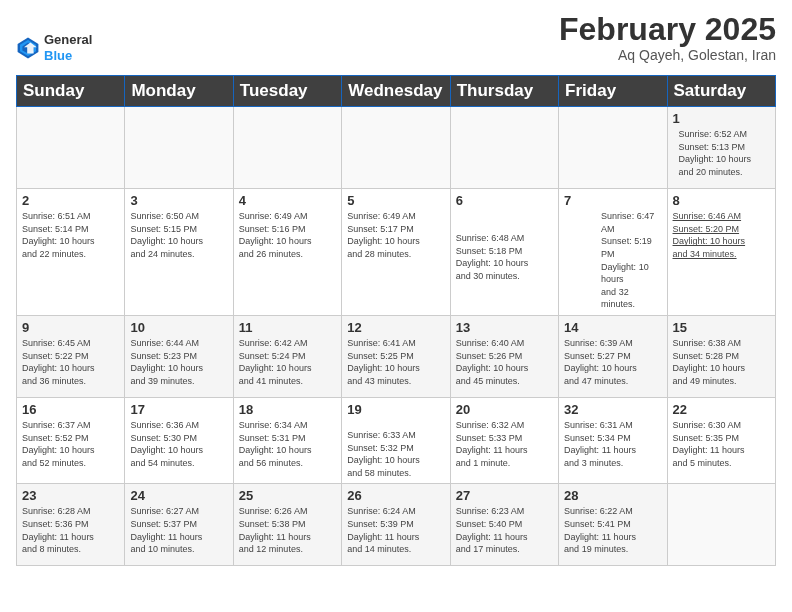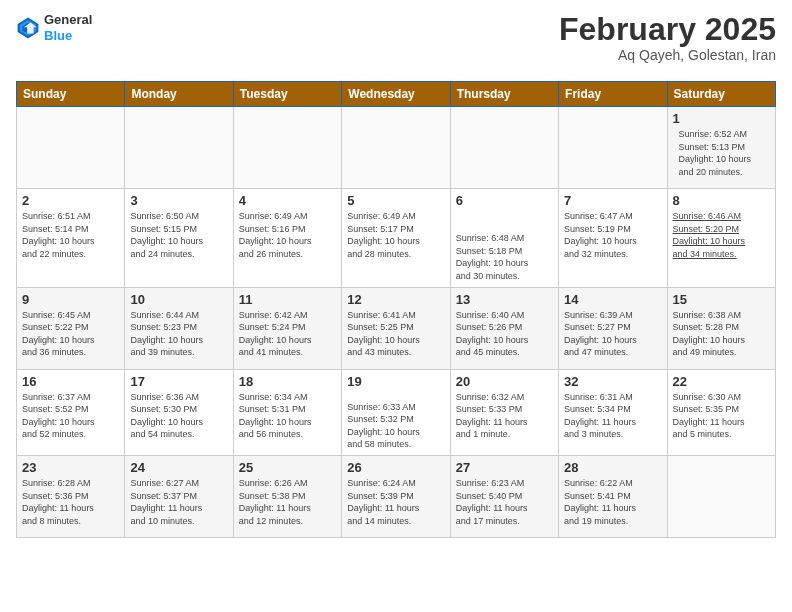--- a/index.html
+++ b/index.html
@@ -10,23 +10,23 @@
       height: 612px;
       overflow: hidden;
     }
     .page {
       width: 792px;
       height: 612px;
       padding: 12px 16px;
     }
     .header {
       display: flex;
-      align-items: flex-start;
+      align-items: flex-end;
       justify-content: space-between;
-      margin-bottom: 18px;
+      margin-bottom: 12px;
     }
     .logo {
       display: flex;
       align-items: center;
       gap: 4px;
     }
     .logo-text {
       display: flex;
       flex-direction: column;
       font-size: 13px;
@@ -51,25 +51,25 @@
     .subtitle {
       font-size: 14px;
       color: #555;
     }
     .calendar {
       width: 100%;
       border-collapse: collapse;
       table-layout: fixed;
     }
     .calendar th {
-      background-color: #a16207;
+      background-color: #404040;
       color: white;
       text-align: left;
       padding: 5px 6px;
-      font-size: 12px;
+      font-size: 17px;
       font-weight: bold;
       border: 1px solid #1565C0;
     }
     .calendar td {
       border: 1px solid #ccc;
       vertical-align: top;
       padding: 4px 5px;
       height: 82px;
       font-size: 9.5px;
       color: #333;
@@ -177,21 +177,21 @@
           </td>
           <td>
             <span class="day-number">6</span>
             <div class="day-info" style="white-space: pre-line; margin-top: 24px;">Sunrise: 6:48 AM
 Sunset: 5:18 PM
 Daylight: 10 hours
 and 30 minutes.</div>
           </td>
           <td>
             <span class="day-number">7</span>
-            <div class="day-info" style="white-space: pre-line;">Sunrise: 6:47 AM
+            <div class="day-info" style="white-space: pre-line; margin-left: 37px;">Sunrise: 6:47 AM
 Sunset: 5:19 PM
 Daylight: 10 hours
 and 32 minutes.</div>
           </td>
           <td>
             <span class="day-number">8</span>
             <div class="day-info" style="white-space: pre-line; text-decoration: underline;">Sunrise: 6:46 AM
 Sunset: 5:20 PM
 Daylight: 10 hours
 and 34 minutes.</div>

